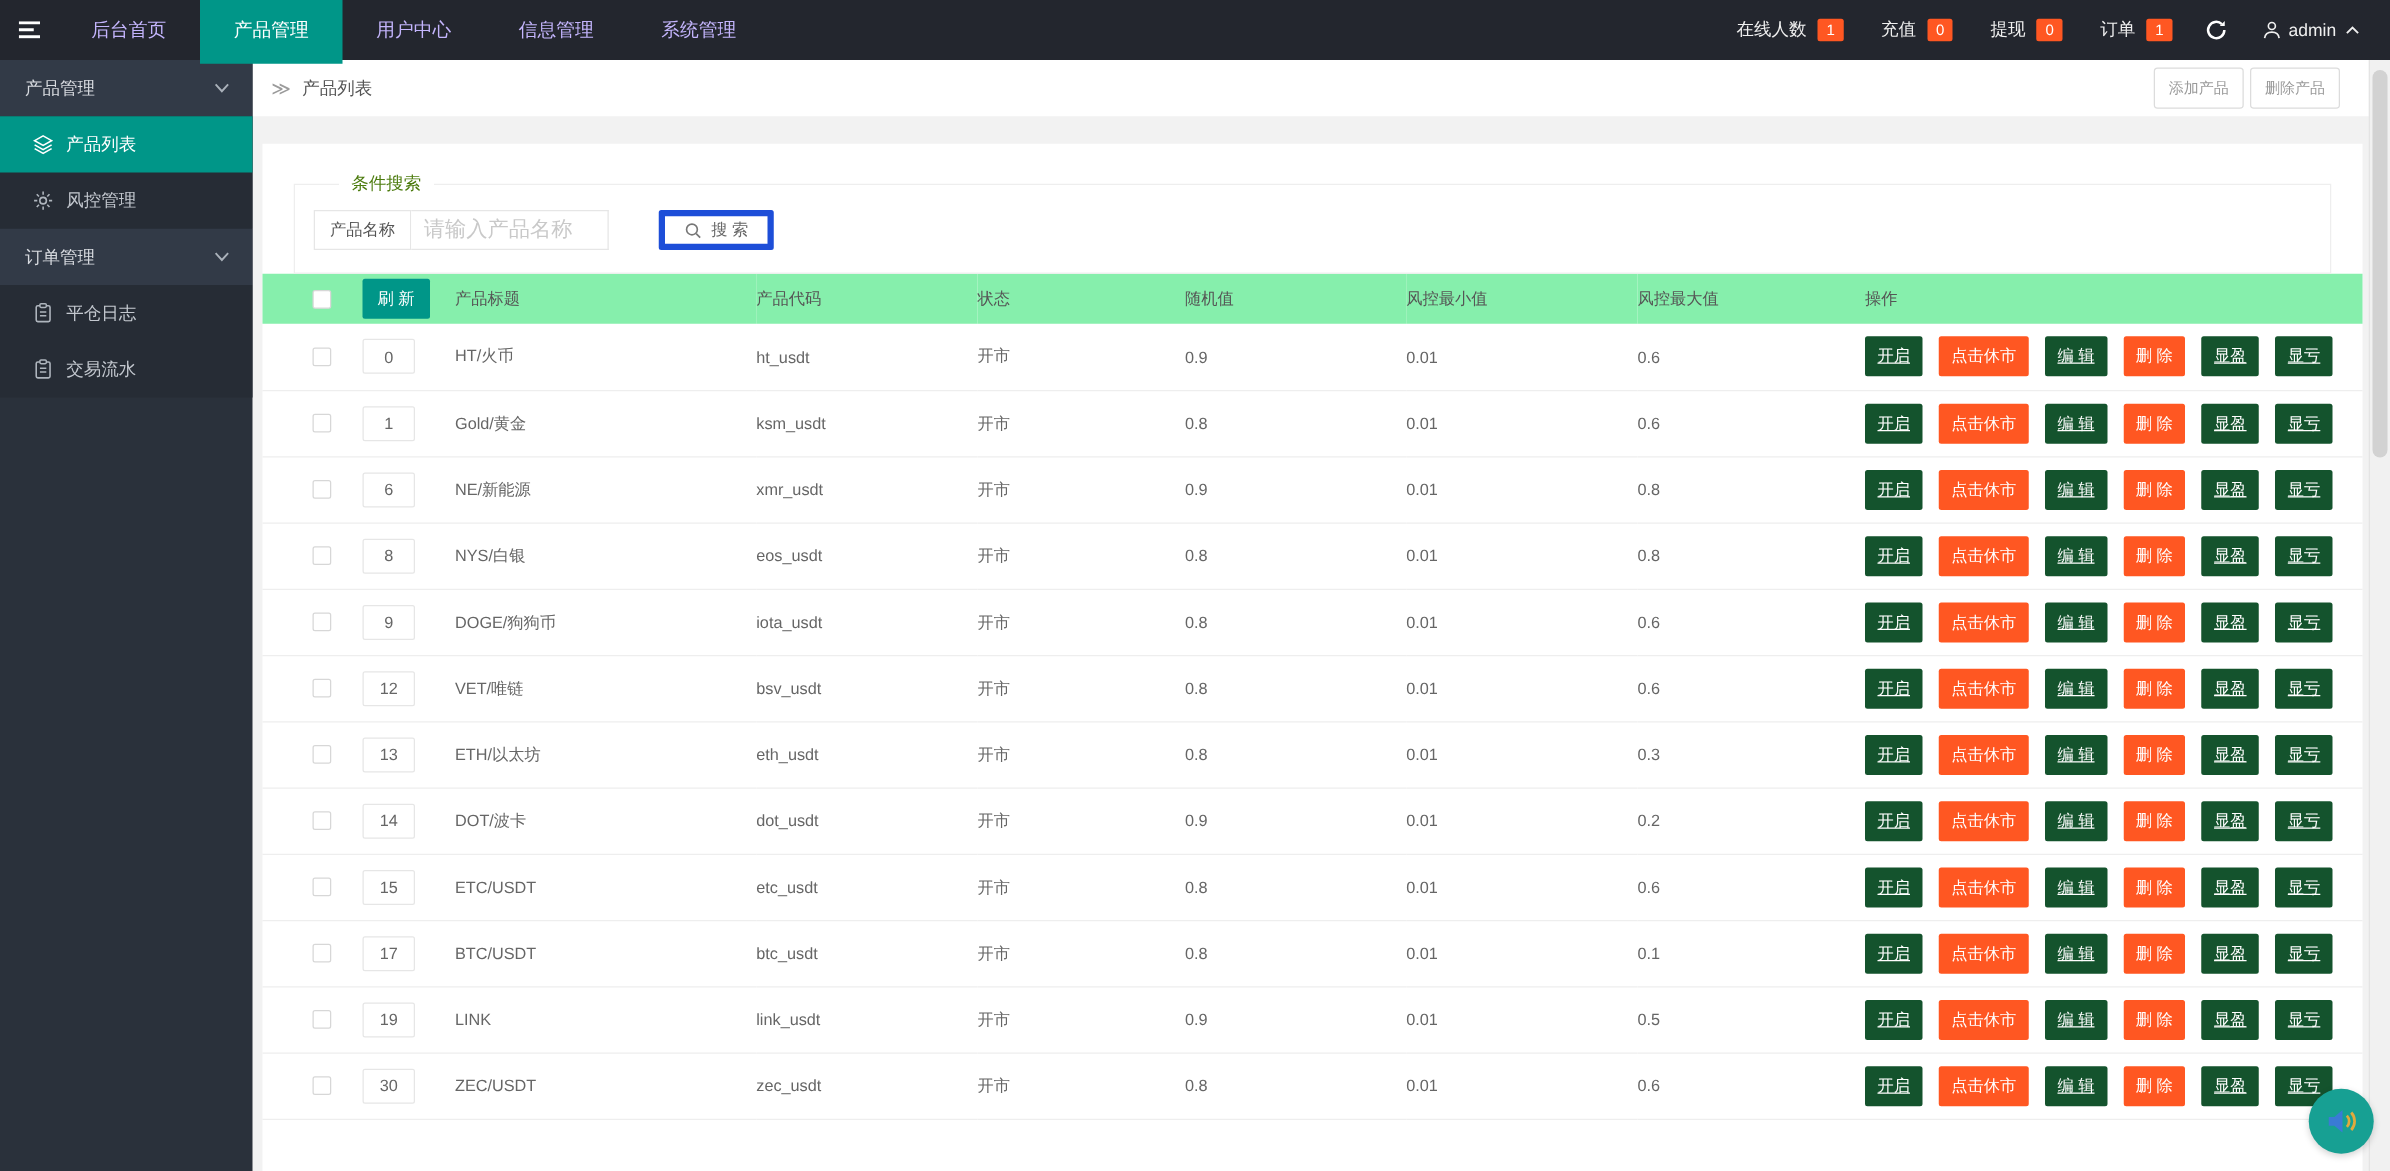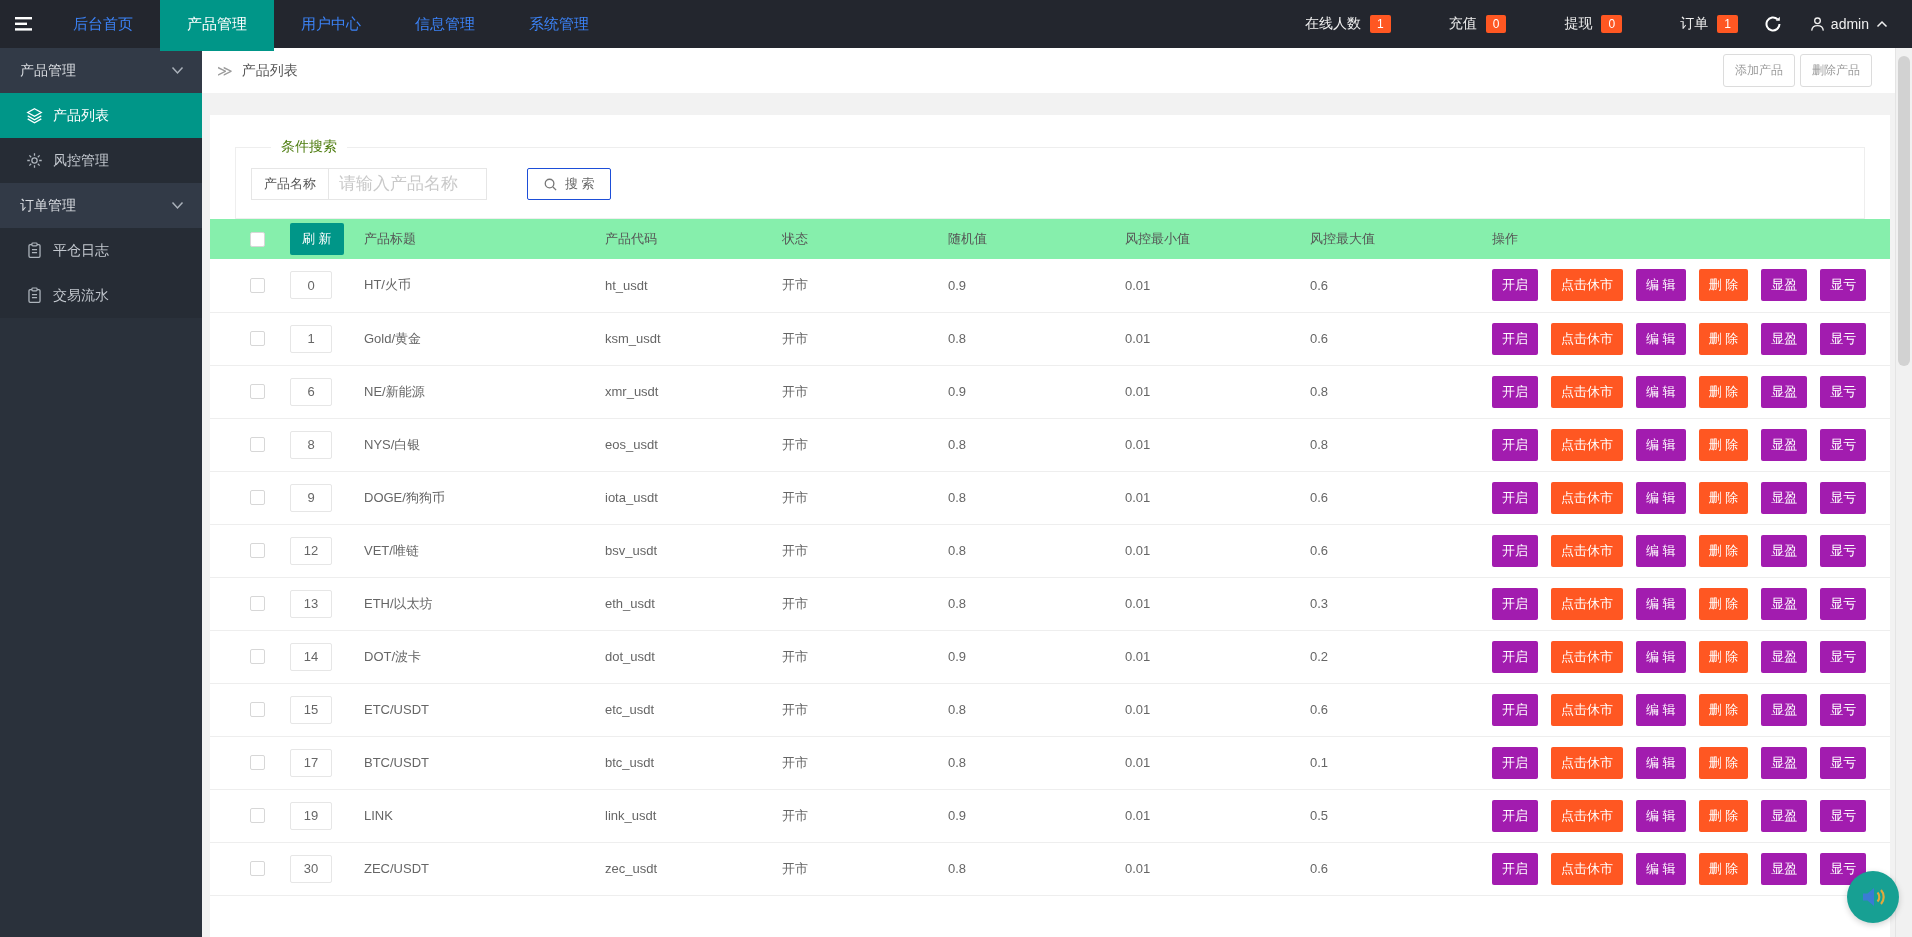--- a/index.html
+++ b/index.html
@@ -8,26 +8,26 @@
     font-family: "Liberation Sans", "DejaVu Sans", sans-serif;
     background:#f2f2f2; position:relative; color:#666;
   }
   
   .topbar { position:absolute; top:0; left:0; right:0; height:48px;
     background:#23262e; display:flex; align-items:stretch; z-index:20; }
   .brand { width:202px; padding-left:18px; display:flex; align-items:center;
     color:#fff; font-size:18px; letter-spacing:.5px; white-space:nowrap; }
   .hamburger { width:46px; display:flex; align-items:center; justify-content:center; cursor:pointer; }
   .top-menu { display:flex; align-items:stretch; }
-  .top-item { padding:0 27px; display:flex; align-items:center; color:#3b82f6;
+  .top-item { padding:0 27px; display:flex; align-items:center; color:#c4b5fd;
     font-size:15px; cursor:pointer; position:relative; }
   .top-item.active { background:#009688; color:#fff; }
   .top-item.active::after { content:''; position:absolute; left:0; right:0; bottom:-3px; height:3px; background:#009688; }
   .top-right { margin-left:auto; display:flex; align-items:center; padding-right:16px; }
-  .stat { display:flex; margin-right:30px; color:#f0f0f0; font-size:14px; cursor:pointer;margin-left:28px; }
+  .stat { display:flex; margin-right:30px; color:#f0f0f0; font-size:14px; cursor:pointer; }
   .badge { background:#ff5722; color:#fff; font-size:12px; line-height:18px;
     padding:0 7px; border-radius:2px; margin-left:9px; }
   .icon-btn { display:flex; align-items:center; justify-content:center; cursor:pointer; }
   .refresh-wrap { margin:0 28px 0 26px; }
   .user-wrap { display:flex; align-items:center; color:#f0f0f0; font-size:14px; cursor:pointer; padding-right:8px; }
   .user-wrap .uname { margin:0 7px 0 6px; }
   
   .sidebar { position:absolute; top:48px; left:0; bottom:0; width:202px; background:#2a313b; z-index:15; }
   .side-parent { height:45px; display:flex; align-items:center; padding:0 18px 0 20px;
     background:#323a47; color:#d9dce1; font-size:14px; cursor:pointer; }
@@ -51,38 +51,38 @@
   fieldset.search-fs { margin:0 25px; border:1px solid #eee; padding:8px 15px 18px;
     position:relative; top:23px; margin-bottom:23px; }
   fieldset.search-fs legend { margin-left:20px; padding:0 10px; font-size:14px; color:#4d7c0f; }
   .search-row { display:flex; align-items:center; margin-top:4px; }
   .inp-label { height:32px; line-height:30px; border:1px solid #e6e6e6; padding:0 12px;
     font-size:13px; color:#555; background:#fff; white-space:nowrap; }
   .inp { height:32px; width:158px; border:1px solid #e6e6e6; border-left:none;
     padding:0 10px; font-size:17px; color:#666; outline:none; font-family:inherit; }
   .inp::placeholder { color:#c9c9c9; }
   .search-btn { margin-left:40px; height:32px; padding:0 15px; background:#fff;
-    border:1px solid #1d4ed8; border-radius:2px; color:#666; font-size:13px;
+    border:5px solid #1d4ed8; border-radius:2px; color:#666; font-size:13px;
     display:flex; align-items:center; gap:7px; cursor:pointer; font-family:inherit; }
   
   table.grid { width:100%; border-collapse:collapse; table-layout:fixed; margin-top:12px; }
   table.grid thead tr { background:#86efac; height:40px; }
   table.grid th { font-weight:normal; text-align:left; font-size:13px; color:#555; padding:0; }
   table.grid tbody tr { height:53px; border-bottom:1px solid #eee; }
   table.grid td { padding:0; font-size:13px; color:#666; vertical-align:middle; }
   .cb { width:15px; height:15px; border:1px solid #d7d7d7; border-radius:2px;
     background:#fff; display:block; margin-left:40px; cursor:pointer; }
   .refresh-btn { background:#009688; border:none; color:#fff; font-size:13px;
     padding:7px 12px; border-radius:2px; margin-left:2px; cursor:pointer; font-family:inherit; }
   .id-box { width:42px; height:28px; border:1px solid #e6e6e6; border-radius:2px;
     margin-left:2px; display:flex; align-items:center; justify-content:center;
     color:#666; font-size:13px; background:#fff; }
   .abtn { border:none; color:#fff; font-size:13px; padding:7px 10px; border-radius:2px;
     margin-right:13px; cursor:pointer; font-family:inherit; white-space:nowrap; }
-  .abtn.green { background:#a21caf; }
+  .abtn.green { background:#14532d;text-decoration:underline; }
   .abtn.orange { background:#ff5722; }
   
   .sb-track { position:absolute; top:48px; right:0; bottom:0; width:17px;
     background:#f1f1f1; border-left:1px solid #e4e4e4; z-index:18; }
   .sb-thumb { position:absolute; top:8px; right:2px; width:12px; height:310px;
     background:#d2d2d2; border-radius:6px; }
   
   .sound-fab { position:absolute; left:1847px; top:871px; width:52px; height:52px;
     border-radius:50%; background:#17a093; display:flex; align-items:center;
     justify-content:center; z-index:30; cursor:pointer; box-shadow:0 2px 6px rgba(0,0,0,.18); }

